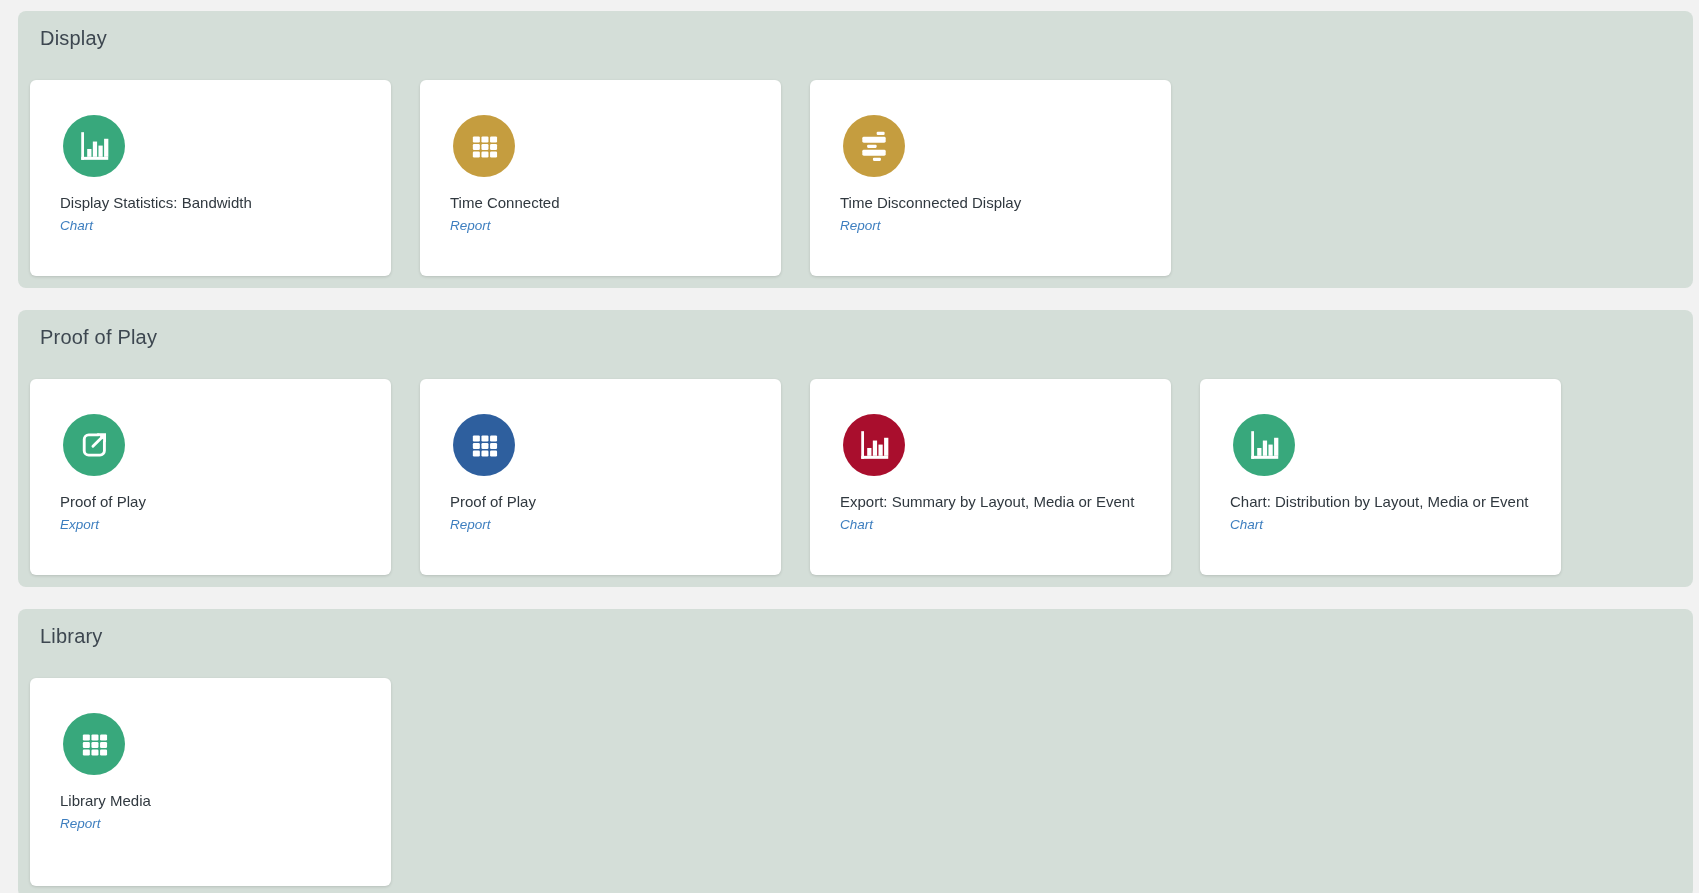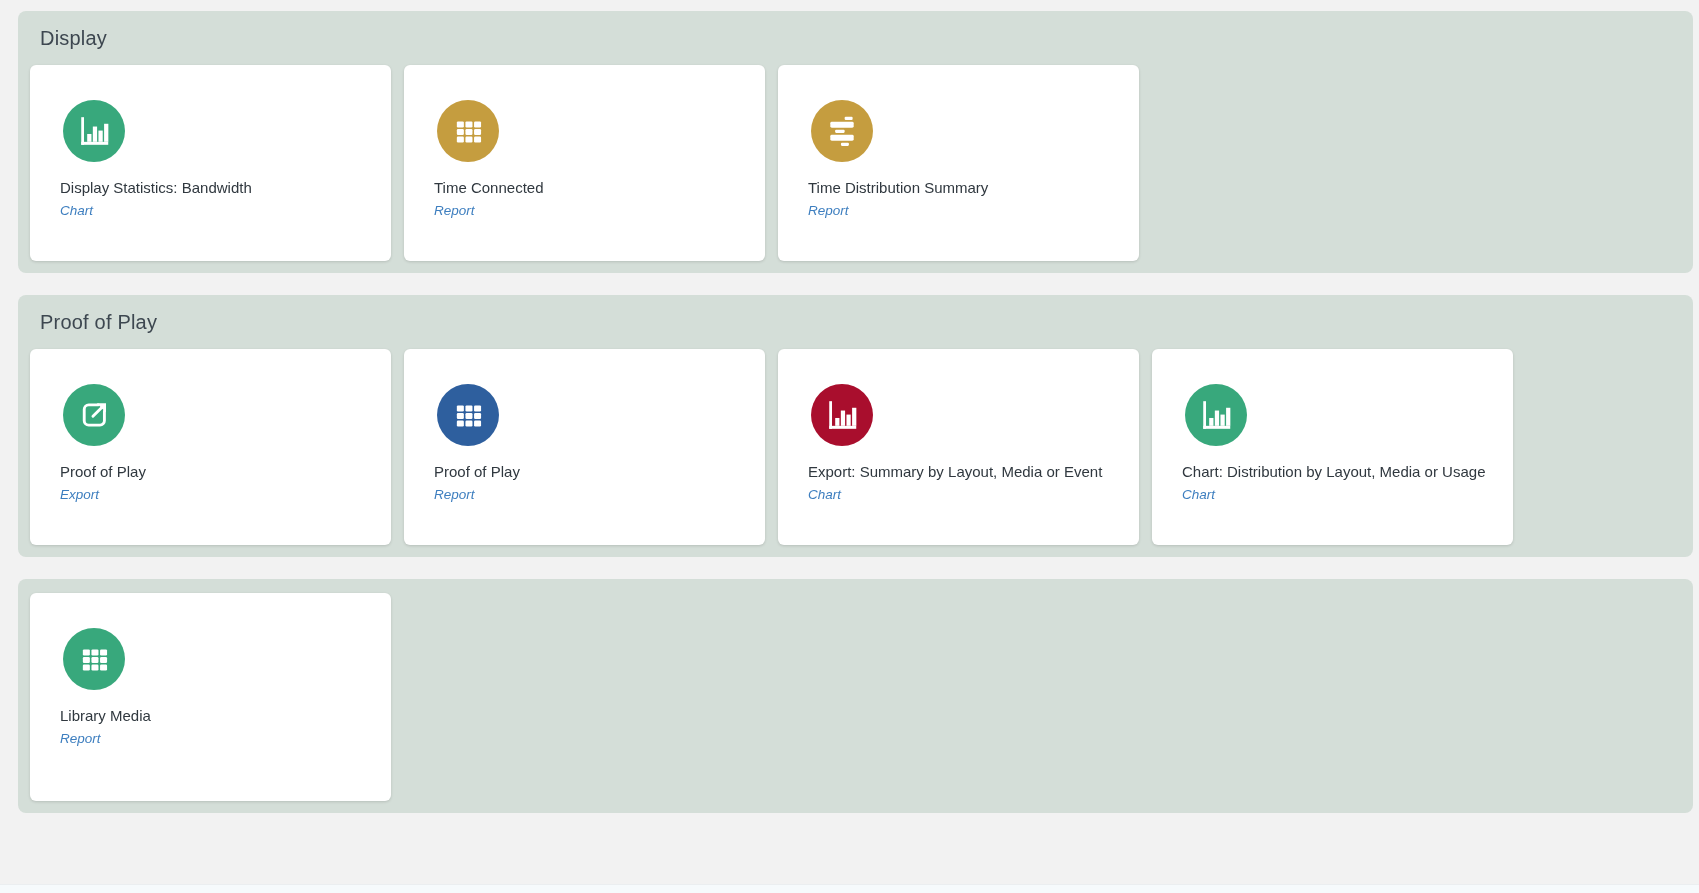--- a/index.html
+++ b/index.html
@@ -23,21 +23,22 @@
   .section-title {
     font-size: 20px;
     font-weight: 400;
     color: #3d4750;
     margin: 2px 0 15px 10px;
     letter-spacing: 0.2px;
   }
   .cards {
     display: grid;
     grid-template-columns: repeat(4, 361px);
-    gap: 13px;
+    gap: 29px;
+    margin-top: 30px;
   }
   .card {
     background: #ffffff;
     border-radius: 6px;
     box-shadow: 0 1px 3px rgba(0,0,0,0.14);
     min-height: 196px;
     padding: 35px 24px 0 30px;
     cursor: pointer;
   }
   .section-panel:last-of-type .card { min-height: 208px; }
@@ -119,21 +120,21 @@
   <div class="card">
     <span class="icon-circle" style="background: rgb(197, 157, 63);">
               <svg viewBox="0 0 32 32" fill="#ffffff">
                 <rect x="18.5" y="2.6" width="7.5" height="3" rx="1"></rect>
                 <rect x="5" y="7.4" width="22" height="5.6" rx="1.4"></rect>
                 <rect x="9.5" y="14.8" width="9" height="3" rx="1"></rect>
                 <rect x="5" y="19.6" width="22" height="5.6" rx="1.4"></rect>
                 <rect x="15" y="27" width="7.5" height="3" rx="1"></rect>
               </svg>
             </span>
-    <div class="card-title">Time Distribution Summary</div>
+    <div class="card-title">Time Disconnected Display</div>
     <a class="card-link" href="#">Report</a>
   </div>
 </div>
   </section>
 
   <section class="section-panel">
     <h2 class="section-title">Proof of Play</h2>
     <div class="cards">
   <div class="card">
     <span class="icon-circle" style="background: rgb(56, 168, 124);">
@@ -184,27 +185,28 @@
     <span class="icon-circle" style="background: rgb(56, 168, 124);">
               <svg viewBox="0 0 32 32" fill="#ffffff">
                 <rect x="4" y="3" width="2.6" height="26"></rect>
                 <rect x="4" y="26.2" width="25.4" height="2.8"></rect>
                 <rect x="9.6" y="18.8" width="4" height="7.4"></rect>
                 <rect x="14.9" y="11.8" width="4" height="14.4"></rect>
                 <rect x="20.2" y="15.6" width="4" height="10.6"></rect>
                 <rect x="25.5" y="9.2" width="4" height="17"></rect>
               </svg>
             </span>
-    <div class="card-title">Chart: Distribution by Layout, Media or Usage</div>
+    <div class="card-title">Chart: Distribution by Layout, Media or Event</div>
     <a class="card-link" href="#">Chart</a>
   </div>
 </div>
   </section>
 
   <section class="section-panel">
+    <h2 class="section-title">Library</h2>
     <div class="cards">
   <div class="card">
     <span class="icon-circle" style="background: rgb(56, 168, 124);">
               <svg viewBox="0 0 32 32" fill="#ffffff">
                 <rect x="5.5" y="7" width="6.6" height="5.6" rx="1.1"></rect>
                 <rect x="13.6" y="7" width="6.6" height="5.6" rx="1.1"></rect>
                 <rect x="21.7" y="7" width="6.6" height="5.6" rx="1.1"></rect>
                 <rect x="5.5" y="14.1" width="6.6" height="5.6" rx="1.1"></rect>
                 <rect x="13.6" y="14.1" width="6.6" height="5.6" rx="1.1"></rect>
                 <rect x="21.7" y="14.1" width="6.6" height="5.6" rx="1.1"></rect>

